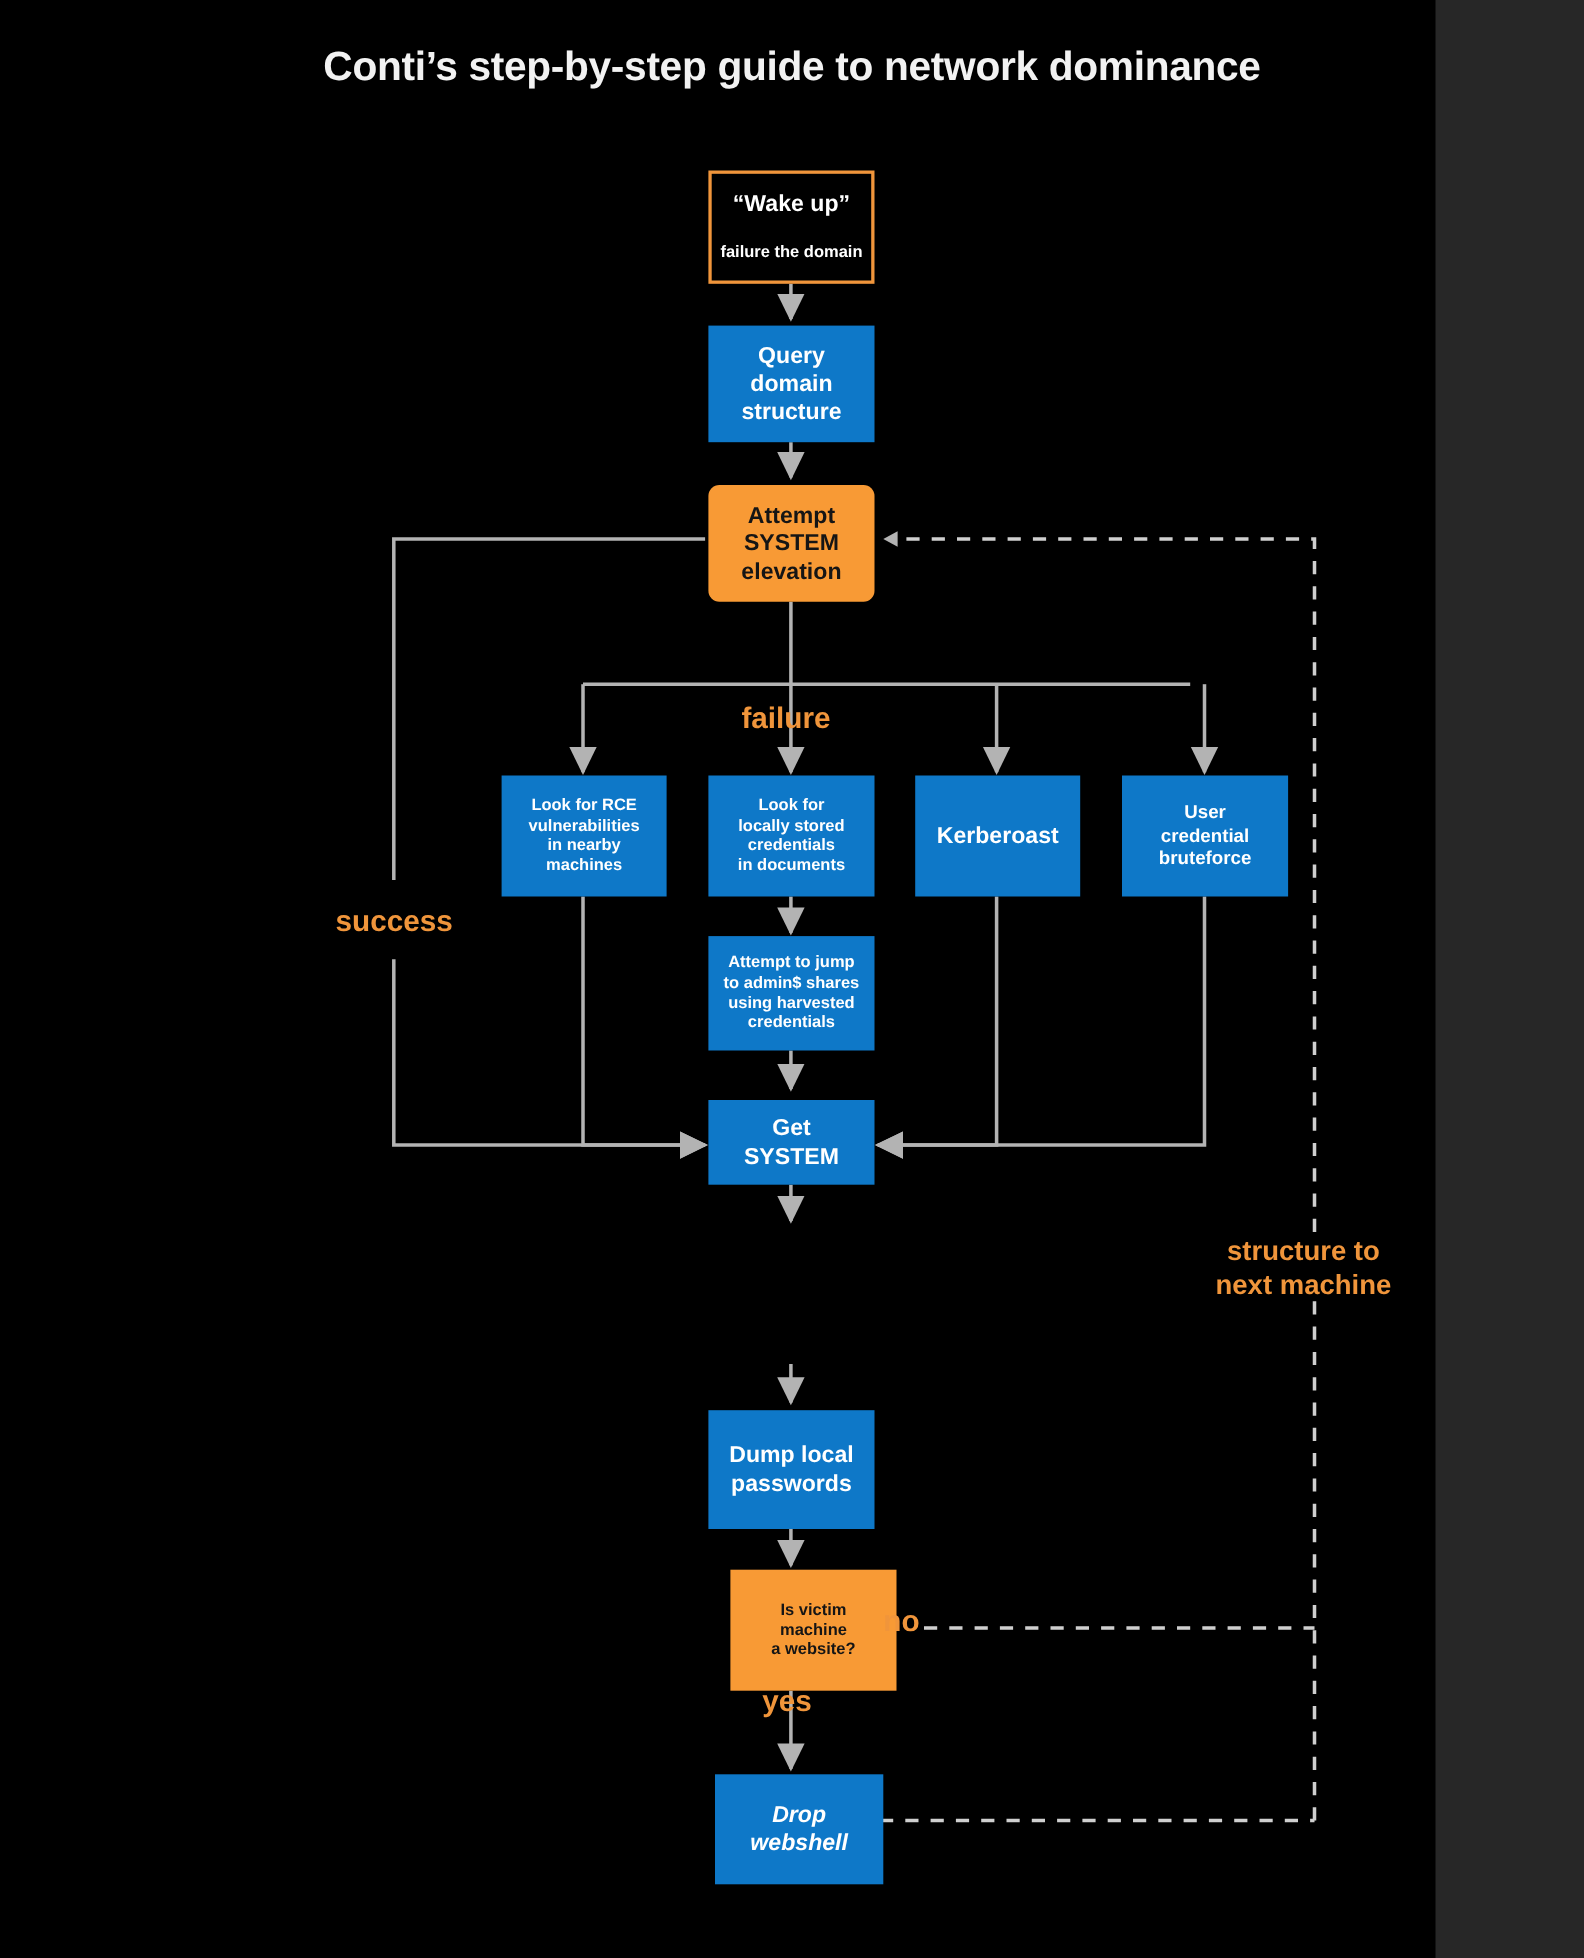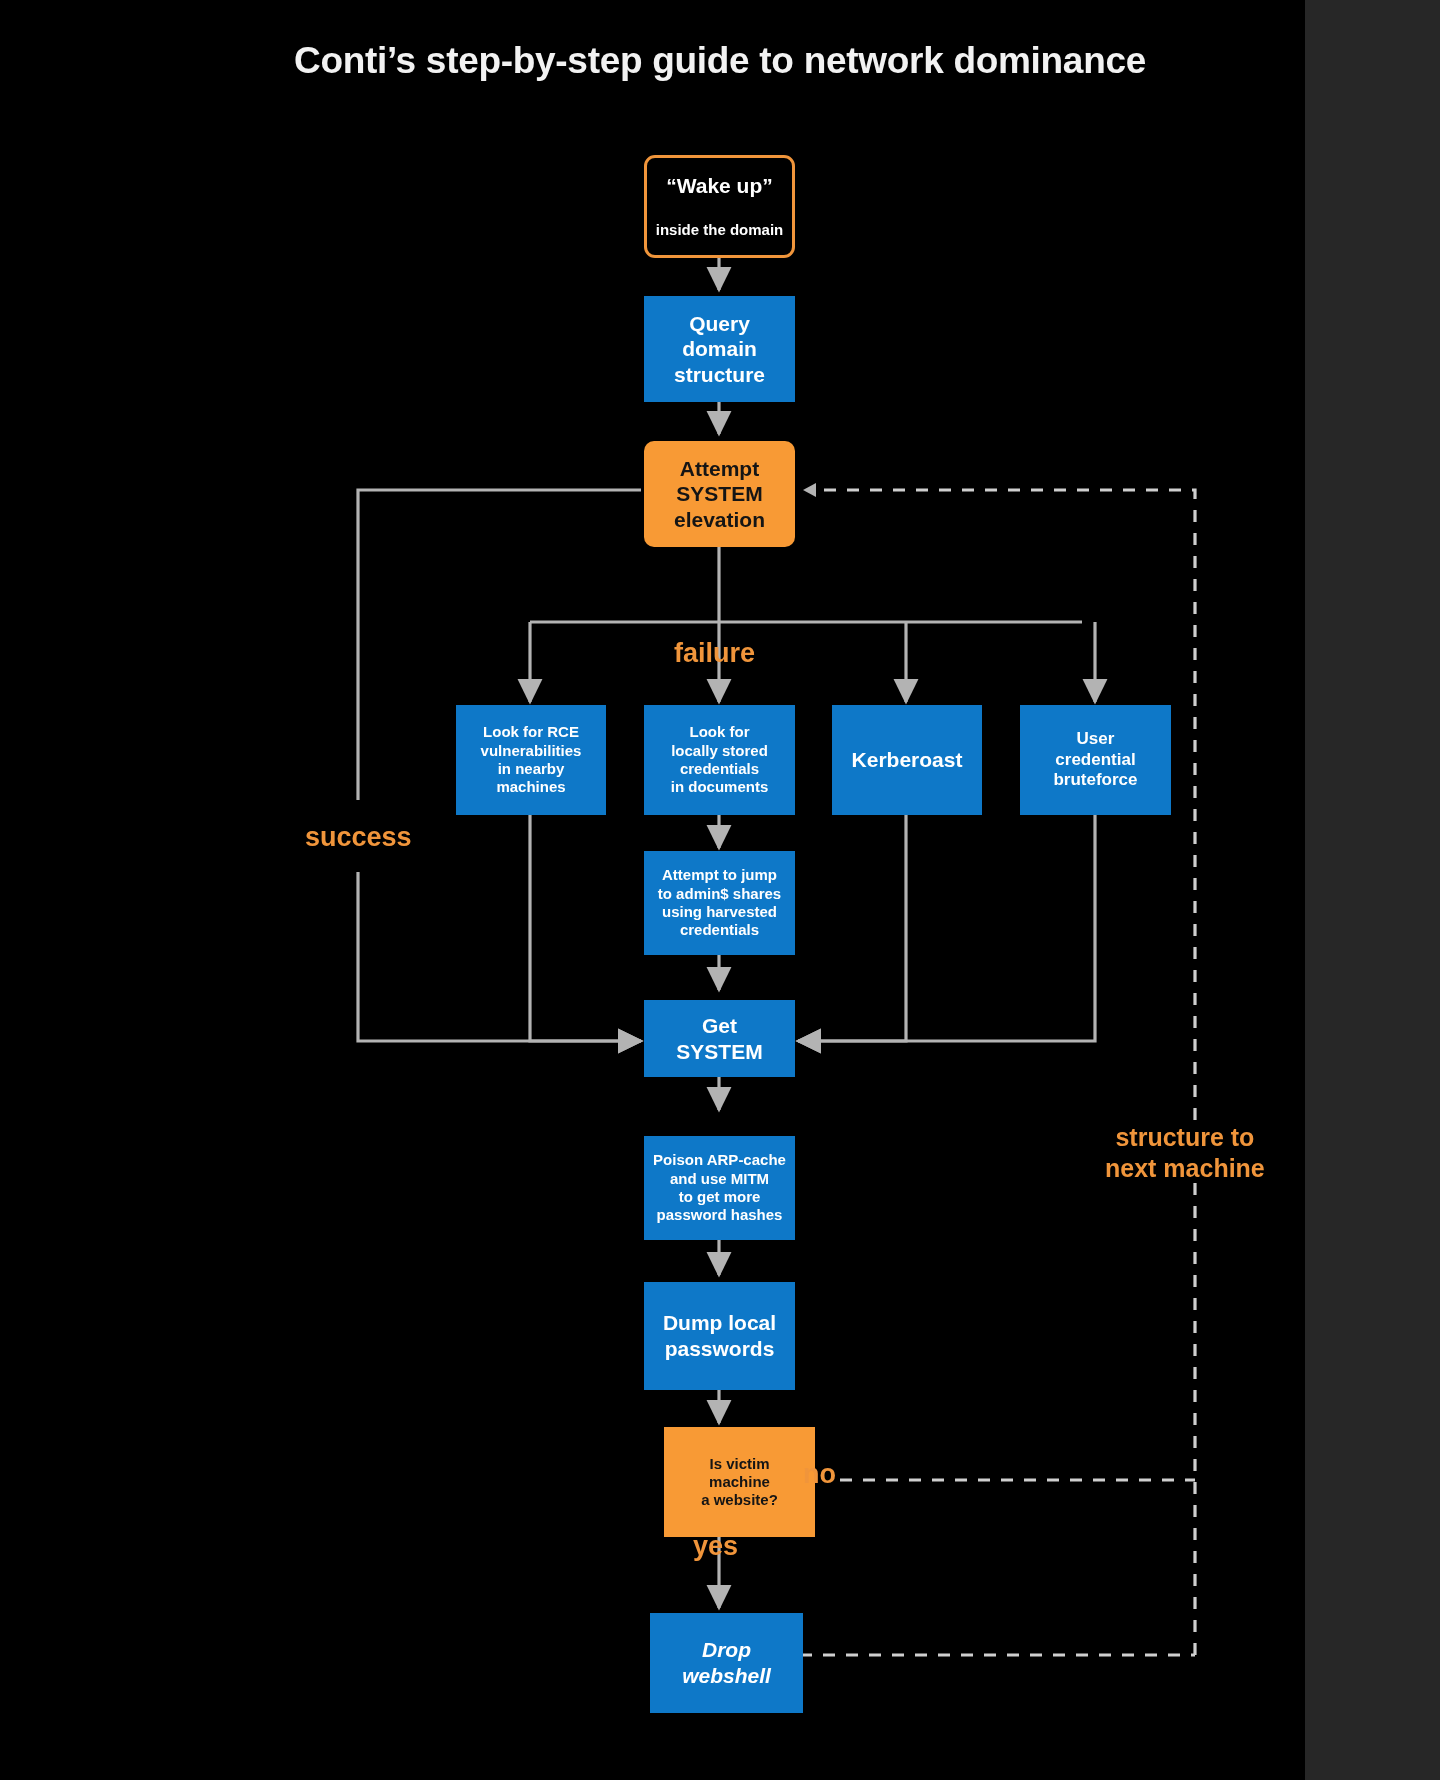--- a/index.html
+++ b/index.html
@@ -112,24 +112,24 @@
       <path d="M800,1655 L1195,1655"></path>
 
       <path d="M1195,1655 L1195,1175"></path>
       <path d="M1195,1120 L1195,490 L809,490"></path>
     </g>
     <g stroke="none" fill="#b3b3b3">
       <path d="M803,490 L816,483 L816,497 z"></path>
     </g>
   </svg>
 
-  <div class="node outline" style="left:644px;top:155px;width:151px;height:103px;border-radius:11px;">
+  <div class="node outline" style="left:644px;top:155px;width:151px;height:103px;">
     <span class="wake-inner">
       <span class="l1">“Wake up”</span>
-      <span class="l2">inside the domain</span>
+      <span class="l2">failure the domain</span>
     </span>
   </div>
 
   <div class="node blue t-lg" style="left:644px;top:296px;width:151px;height:106px;">Query
 domain
 structure</div>
 
   <div class="node orange t-lg" style="left:644px;top:441px;width:151px;height:106px;border-radius:10px;">Attempt
 SYSTEM
 elevation</div>
@@ -151,24 +151,20 @@
 bruteforce</div>
 
   <div class="node blue t-sm" style="left:644px;top:851px;width:151px;height:104px;">Attempt to jump
 to admin$ shares
 using harvested
 credentials</div>
 
   <div class="node blue t-lg" style="left:644px;top:1000px;width:151px;height:77px;">Get
 SYSTEM</div>
 
-  <div class="node blue t-sm" style="left:644px;top:1136px;width:151px;height:104px;">Poison ARP-cache
-and use MITM
-to get more
-password hashes</div>
 
   <div class="node blue t-lg" style="left:644px;top:1282px;width:151px;height:108px;">Dump local
 passwords</div>
 
   <div class="node orange t-sm" style="left:664px;top:1427px;width:151px;height:110px;">Is victim
 machine
 a website?</div>
 
   <div class="node blue t-lg" style="left:650px;top:1613px;width:153px;height:100px;font-style:italic;">Drop
 webshell</div>

